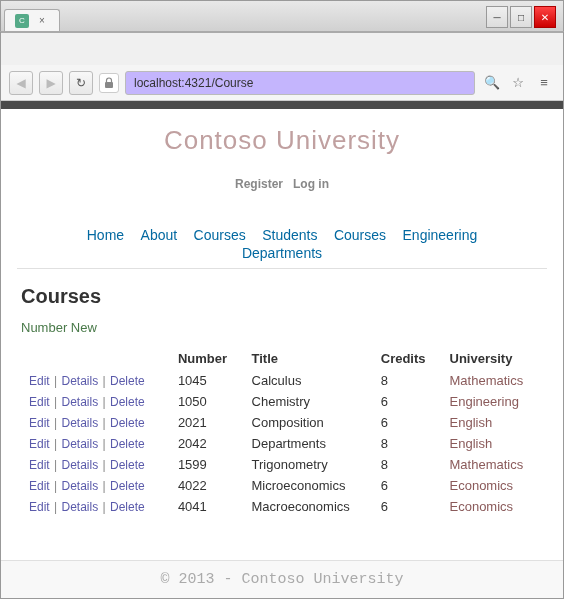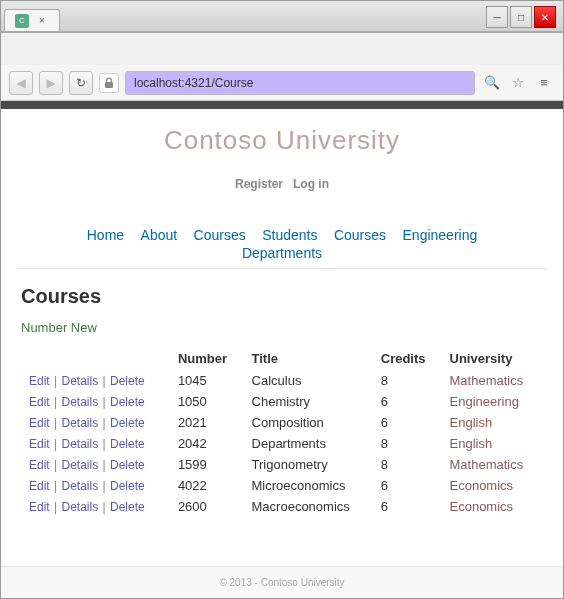--- a/index.html
+++ b/index.html
@@ -39,21 +39,21 @@
     .create-link { color: #4a7a4a; font-size: 13px; text-decoration: none; display: inline-block; margin-bottom: 12px; }
 
     table { width: 100%; border-collapse: collapse; font-size: 13px; }
     th { text-align: left; padding: 4px 8px; color: #333; font-weight: bold; border-bottom: none; }
     td { padding: 3px 8px; color: #333; margin-top: 41px; }
     .action-links { white-space: nowrap; font-size: 12px; }
     .action-links a { color: #5a5aaa; text-decoration: none; }
     .action-links span { color: #888; margin: 0 1px; }
     .dept-col { color: #8a5a5a; }
 
-    .footer { text-align: center; padding: 10px; font-size: 10px; color: #aaa; background: #f8f8f8; border-top: 1px solid #e0e0e0; flex-shrink: 0; }
+    .footer { text-align: center; padding: 10px; font-size: 15px; color: #aaa; background: #f8f8f8; border-top: 1px solid #e0e0e0; flex-shrink: 0; font-family: Liberation Mono, monospace; }
   </style>
 </head>
 <body>
 
 <div class="window">
 
   <div class="title-bar">
     <div class="tab-bar" style="position:absolute;top:0;left:0;right:0;height:32px;background:transparent;display:flex;align-items:flex-end;padding:4px 4px 0;">
       <div class="tab">
         <div class="tab-favicon">C</div>
@@ -204,21 +204,21 @@
       <td class="dept-col">Economics</td>
     </tr>
               <tr>
       <td class="action-links">
         <a>Edit</a>
         <span> | </span>
         <a>Details</a>
         <span> | </span>
         <a>Delete</a>
       </td>
-      <td>2600</td>
+      <td>4041</td>
       <td>Macroeconomics</td>
       <td>6</td>
       <td class="dept-col">Economics</td>
     </tr>
             </tbody>
         </table>
       </div>
 
       <div class="footer">
         <span>© 2013 - Contoso University</span>

